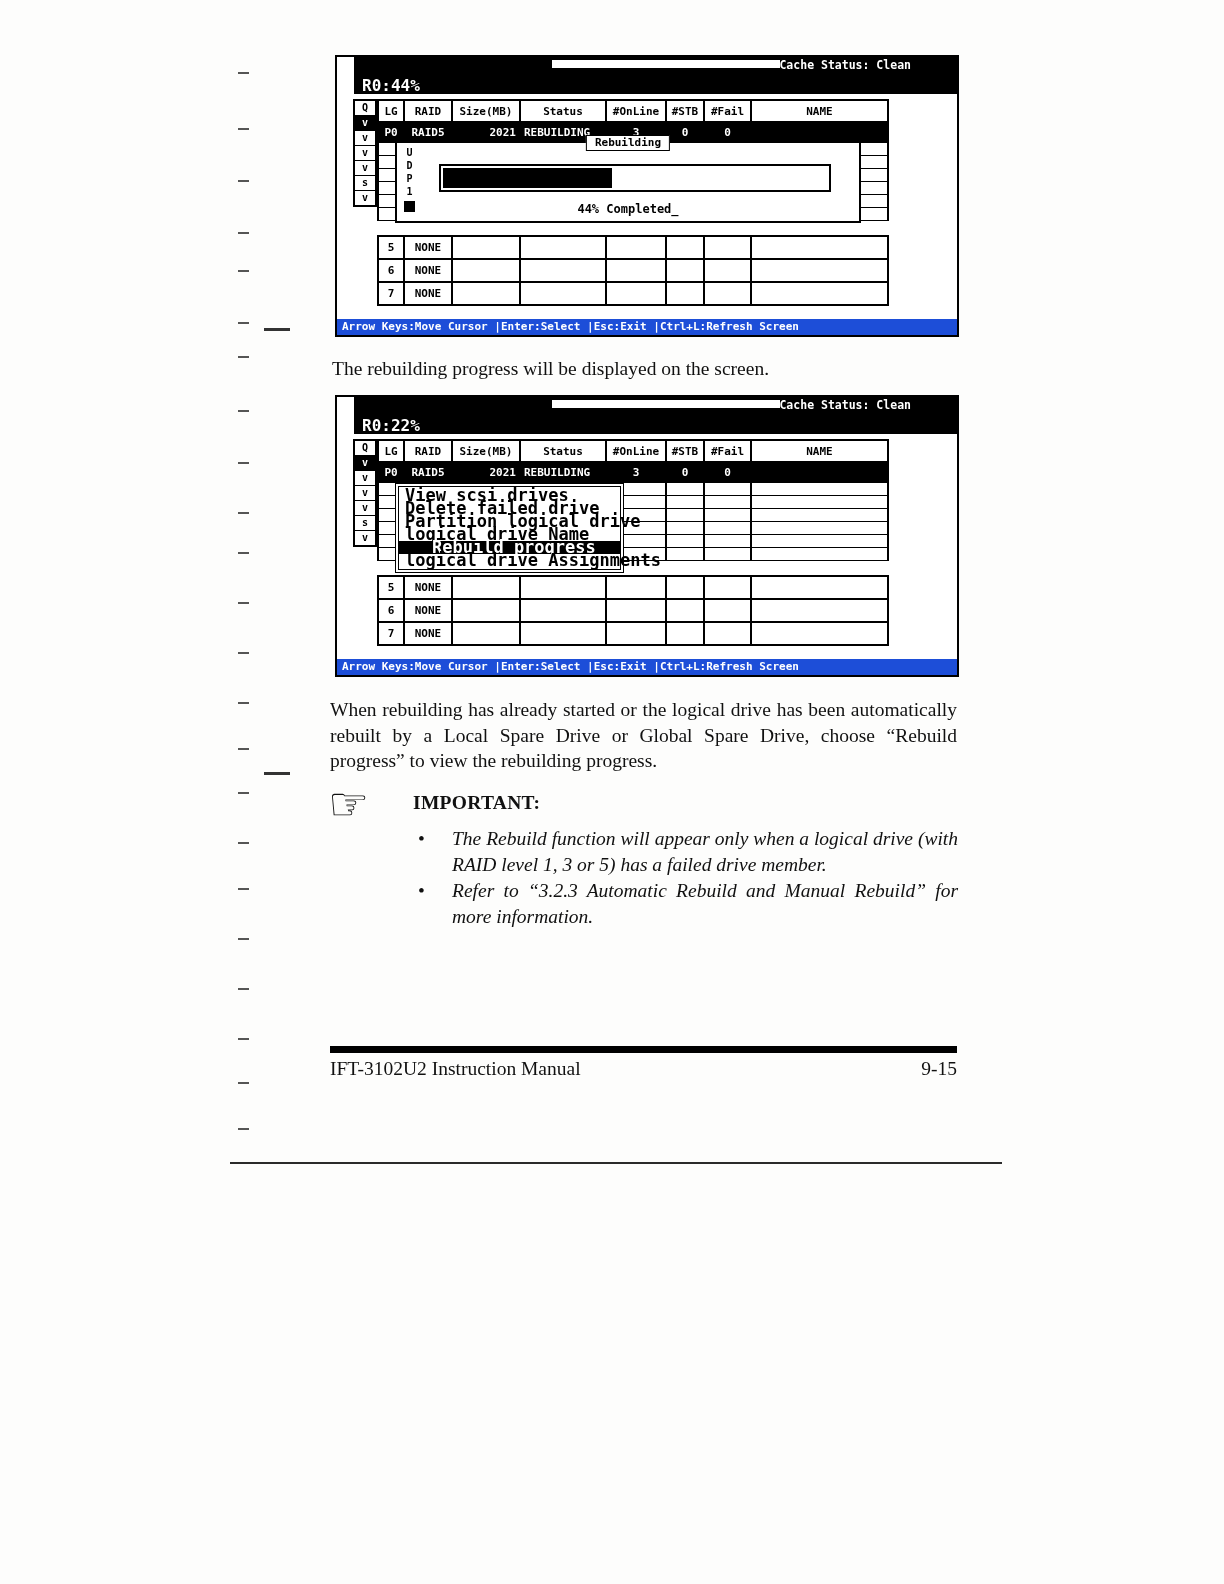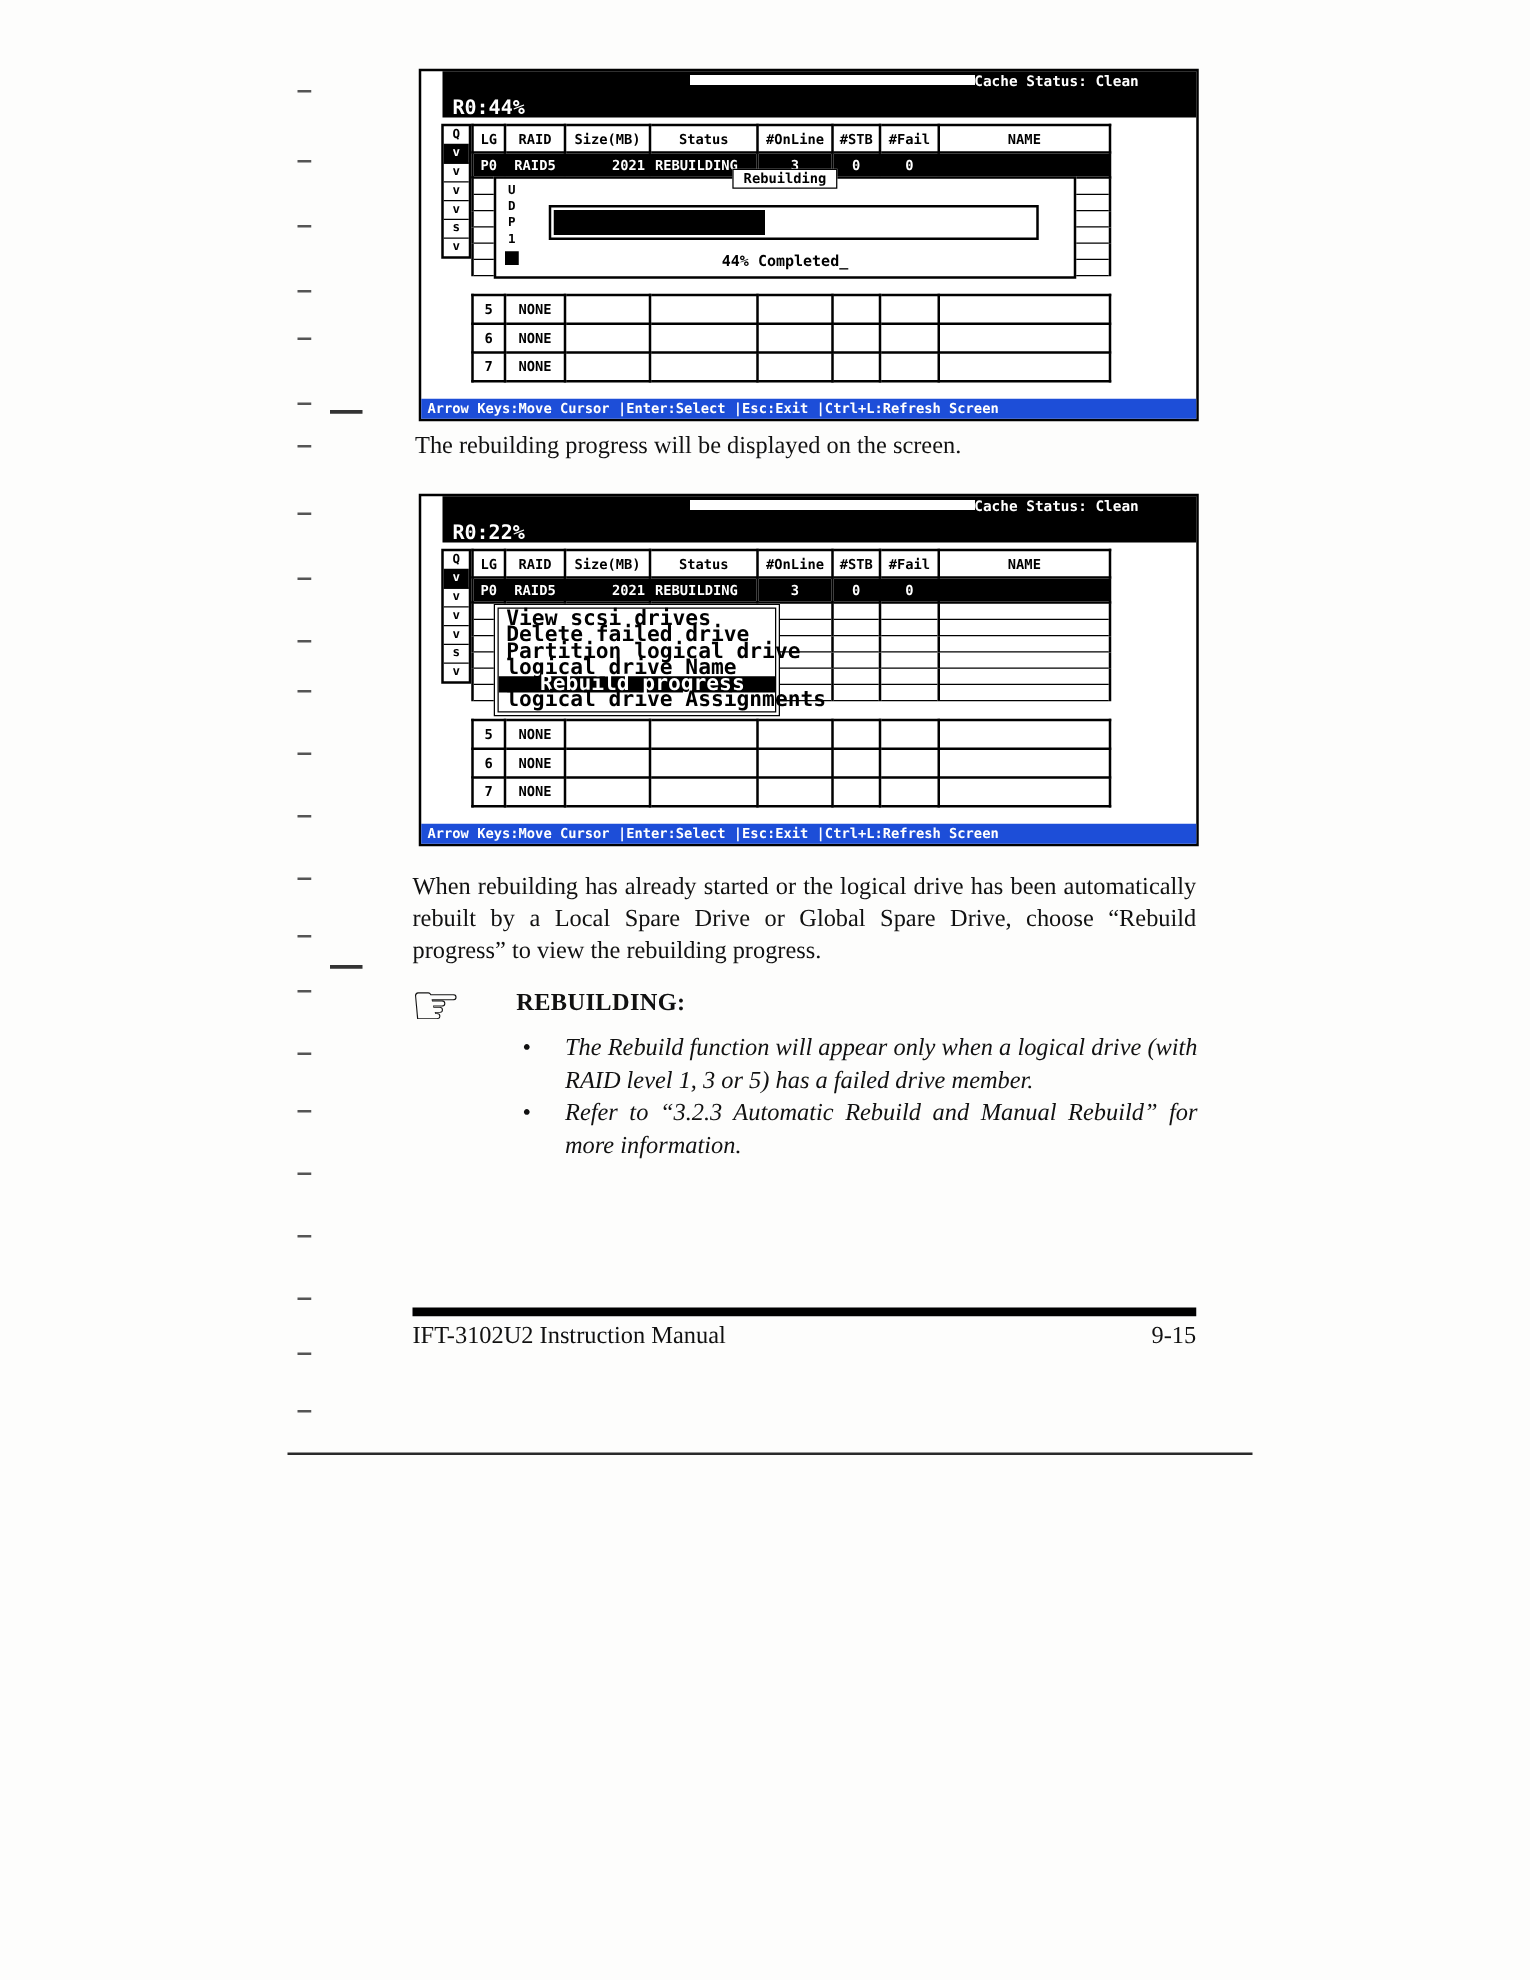--- a/index.html
+++ b/index.html
@@ -47,21 +47,21 @@
   .pfill{height:100%;background:#000;}
   .plabel{position:absolute;left:0;right:0;bottom:5px;text-align:center;font-size:12px;}
 
   
   .popup{position:absolute;left:58px;top:86px;width:221px;border:4px double #000;background:#fff;
         z-index:6;padding:2px 0;}
   .popup .item{font-size:17px;line-height:13px;padding:0 6px;white-space:nowrap;}
   .popup .item.sel{background:#000;color:#fff;padding-left:33px;}
 
   
-  .caption{position:absolute;left:332px;top:346px;font-size:19.5px;}
+  .caption{position:absolute;left:332px;top:358px;font-size:19.5px;}
   .para{position:absolute;left:330px;top:697px;width:627px;font-size:19.5px;line-height:25.5px;
         text-align:justify;}
   .hand{position:absolute;left:328px;top:782px;font-size:46px;line-height:46px;}
   .imp-label{position:absolute;left:413px;top:792px;font-size:19.5px;font-weight:bold;letter-spacing:0.3px;}
   .bullets{position:absolute;left:418px;top:826px;width:540px;}
   .bullet{display:flex;font-size:19.5px;line-height:26px;margin-bottom:0;}
   .bullet .bm{width:34px;flex:none;}
   .bullet .bt{flex:1;font-style:italic;text-align:justify;}
 
   
@@ -443,21 +443,21 @@
       <div class="item sel">Rebuild progress</div>
       <div class="item">logical drive Assignments</div>
     </div>
 
     <div class="term-status">Arrow Keys:Move Cursor  |Enter:Select  |Esc:Exit  |Ctrl+L:Refresh Screen</div>
   </div>
 
   <div class="para">When rebuilding has already started or the logical drive has been automatically rebuilt by a Local Spare Drive or Global Spare Drive, choose “Rebuild progress” to view the rebuilding progress.</div>
 
   <div class="hand">☞</div>
-  <div class="imp-label">REBUILDING:</div>
+  <div class="imp-label">IMPORTANT:</div>
 
   <div class="bullets">
     <div class="bullet">
       <span class="bm">•</span>
       <span class="bt">The Rebuild function will appear only when a logical drive (with RAID level 1, 3 or 5) has a failed drive member.</span>
     </div>
     <div class="bullet">
       <span class="bm">•</span>
       <span class="bt">Refer to “3.2.3 Automatic Rebuild and Manual Rebuild” for more information.</span>
     </div>

